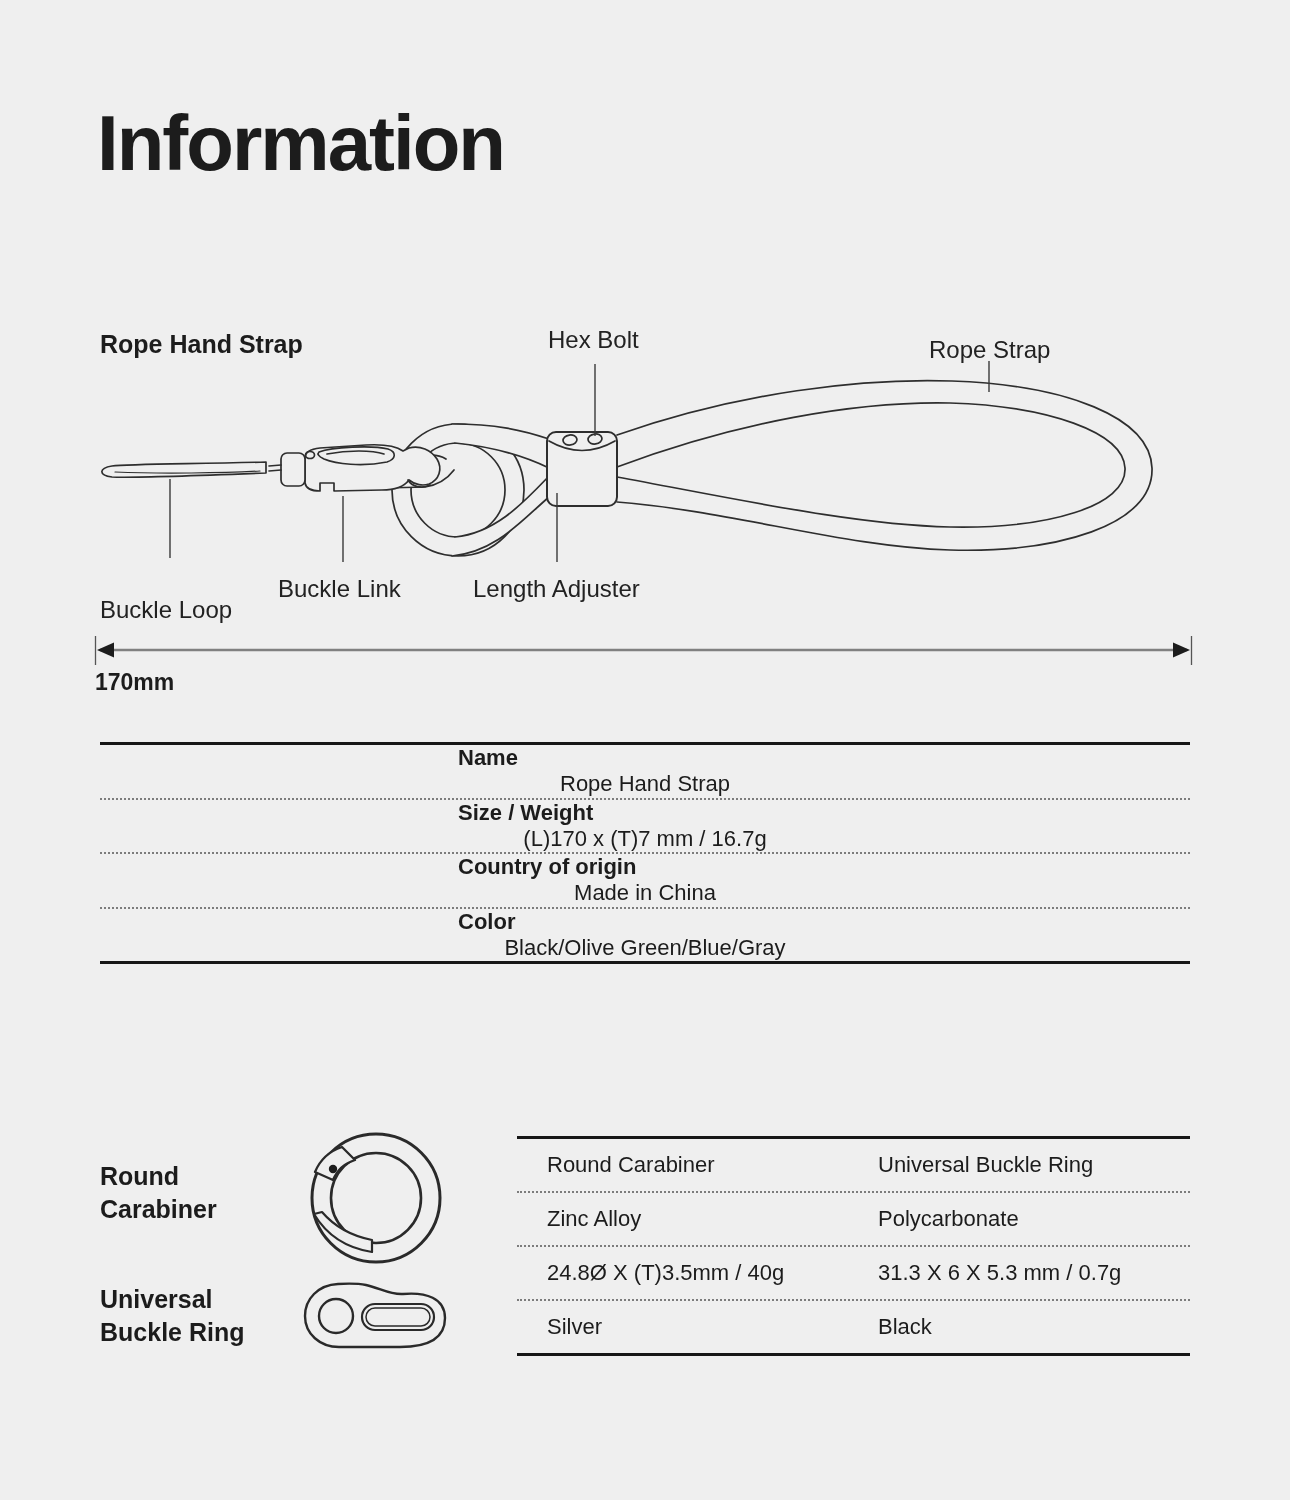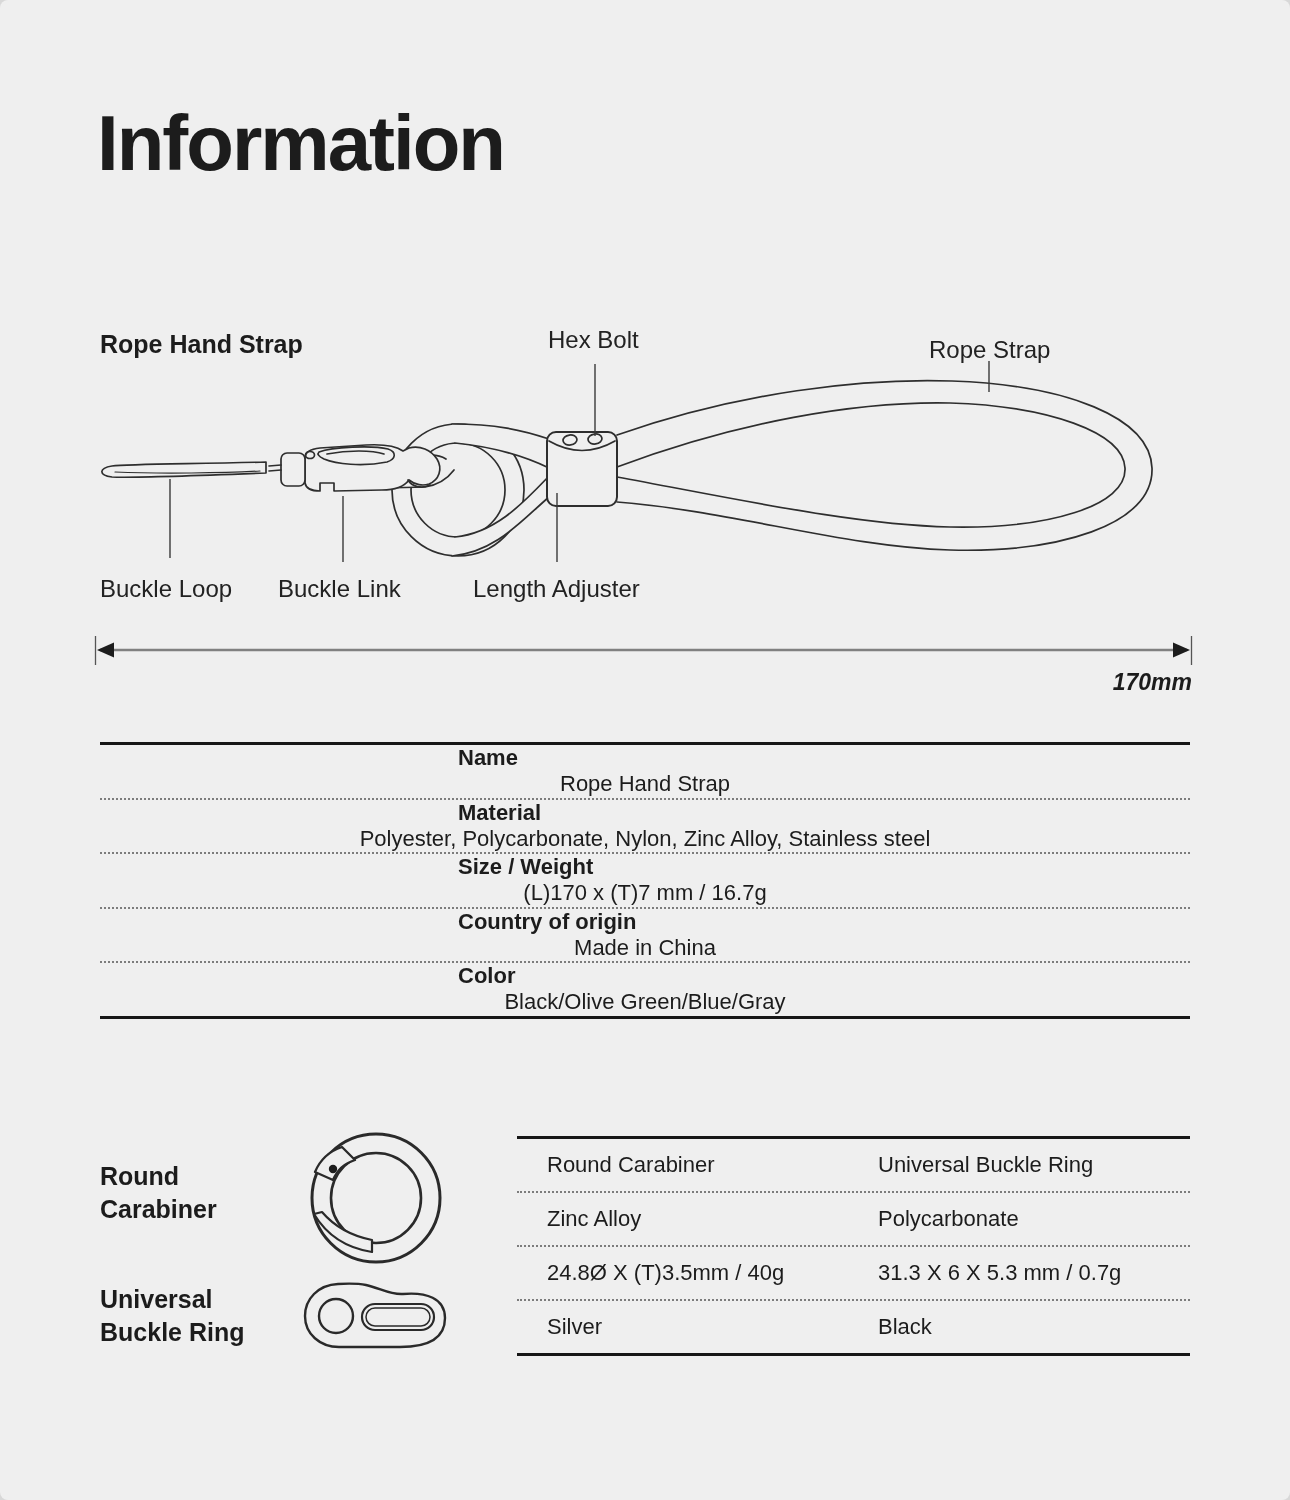--- a/index.html
+++ b/index.html
@@ -1,36 +1,35 @@
 <!DOCTYPE html>
 <html><head>
 <meta charset="utf-8">
 <style>
   html,body{margin:0;padding:0;background:#d8d8d8;}
   .page{
     position:relative;width:1290px;height:1500px;margin:0 auto;
     background:#efefef;color:#1c1c1c;overflow:hidden;
     font-family:"Liberation Sans",sans-serif;
-    border-radius:8px;
   }
   .abs{position:absolute;}
   .title{
     left:97px;top:98px;font-size:78px;font-weight:700;letter-spacing:-2px;
   }
   .diagram-svg{left:0;top:300px;}
   .lbl{font-size:24px;color:#222;white-space:nowrap;}
   .lbl-bold{font-weight:700;color:#1c1c1c;}
   .product-label{left:100px;top:330px;font-size:25px;}
   .hex-bolt-label{left:548px;top:326px;}
   .rope-strap-label{left:929px;top:336px;text-align:right;}
-  .buckle-loop-label{left:100px;top:575px;}
+  .buckle-loop-label{left:100px;top:596px;}
   .buckle-link-label{left:278px;top:575px;}
   .length-adjuster-label{left:473px;top:575px;}
-  .dim-label{left:95px;top:669px;width:1097px;text-align:right;
-    font-size:23px;font-weight:700;white-space:nowrap;font-style:italic;}
+  .dim-label{left:95px;top:669px;width:1097px;text-align:left;
+    font-size:23px;font-weight:700;white-space:nowrap;}
 
   .spec-table{
     left:100px;top:742px;width:1090px;
     border-top:3px solid #161616;border-bottom:3px solid #161616;
   }
   .spec-row{display:flex;align-items:center;height:52.5px;border-bottom:2px dotted #7c7c7c;flex-direction:column;}
   .spec-row:last-child{border-bottom:none;}
   .spec-label{width:396px;padding-left:22px;font-size:22px;font-weight:700;flex:none;}
   .spec-value{font-size:22px;}
 
@@ -119,24 +118,20 @@
   <div class="abs lbl buckle-link-label">Buckle Link</div>
   <div class="abs lbl length-adjuster-label">Length Adjuster</div>
   <div class="abs dim-label">170mm</div>
 
   <div class="abs spec-table">
     <div class="spec-row">
       <div class="spec-label">Name</div>
       <div class="spec-value">Rope Hand Strap</div>
     </div>
     <div class="spec-row">
-      <div class="spec-label">Material</div>
-      <div class="spec-value">Polyester, Polycarbonate, Nylon, Zinc Alloy, Stainless steel</div>
-    </div>
-    <div class="spec-row">
       <div class="spec-label">Size / Weight</div>
       <div class="spec-value">(L)170 x (T)7 mm / 16.7g</div>
     </div>
     <div class="spec-row">
       <div class="spec-label">Country of origin</div>
       <div class="spec-value">Made in China</div>
     </div>
     <div class="spec-row">
       <div class="spec-label">Color</div>
       <div class="spec-value">Black/Olive Green/Blue/Gray</div>

